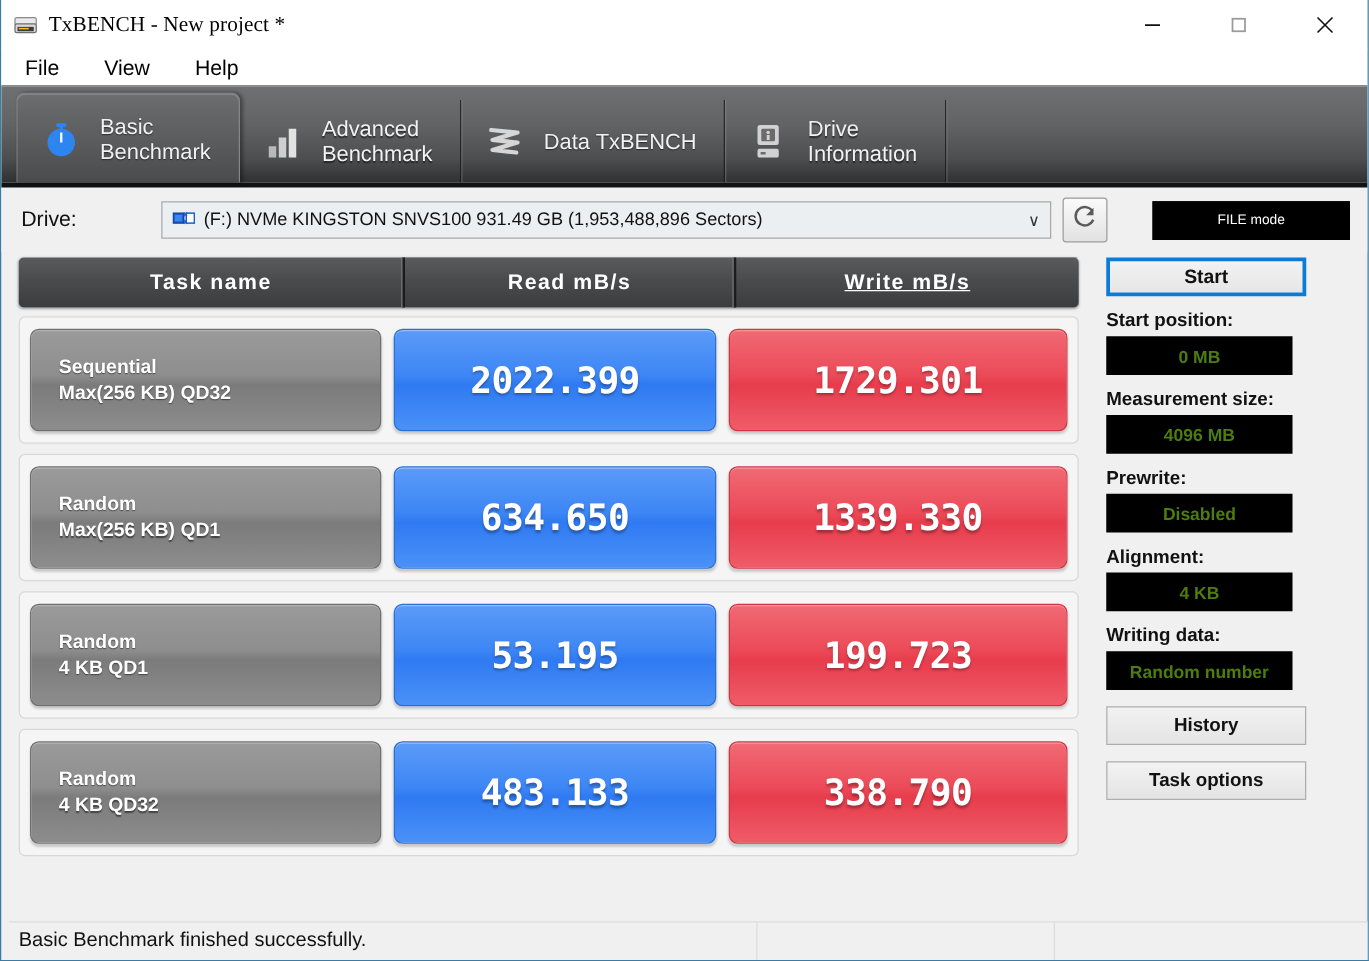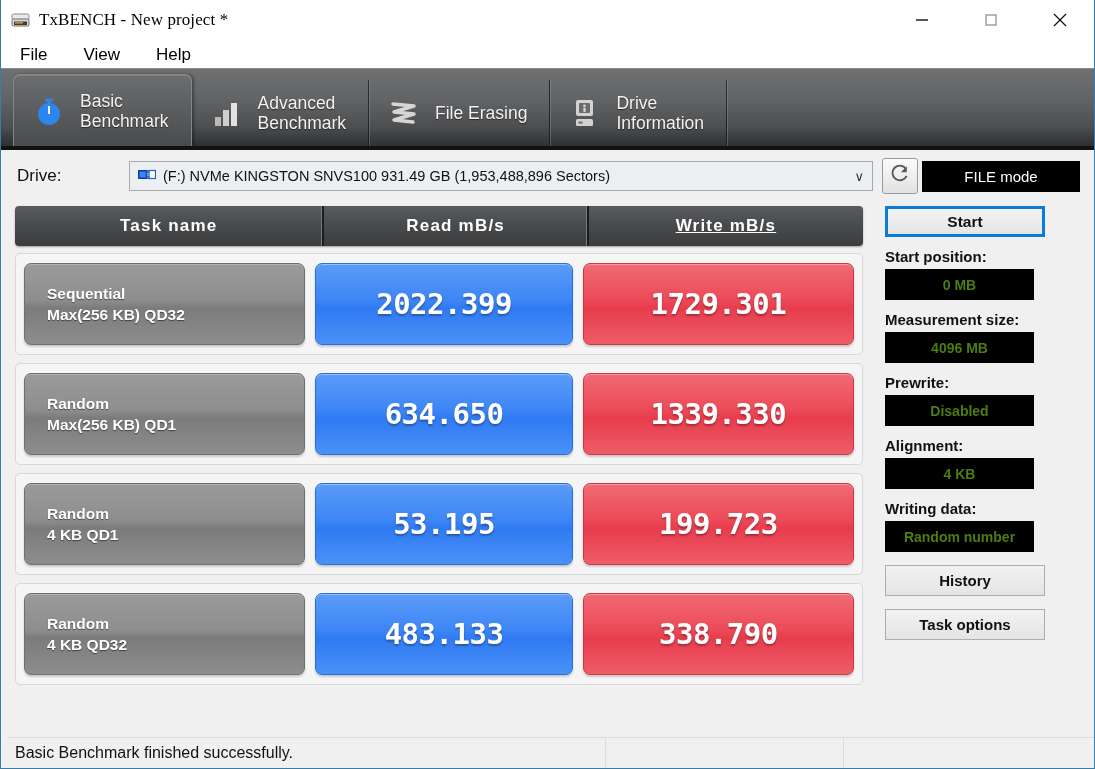--- a/index.html
+++ b/index.html
@@ -104,24 +104,24 @@
   .caret {
     margin-left:auto; padding-left:8px; font-size:13px; color:#333; line-height:1;
   }
   .refresh-btn {
     width:36px; height:36px; margin-left:9px; flex:0 0 auto;
     background:linear-gradient(to bottom,#fafafa,#e2e2e2);
     border:1px solid #9b9b9b; border-radius:3px;
     display:flex; align-items:center; justify-content:center;
   }
   .filemode-btn {
-    width:158px; height:31px; margin-left:4px; flex:0 0 auto;
+    width:158px; height:31px; margin-left:36px; flex:0 0 auto;
     background:#000; color:#fff;
     display:flex; align-items:center; justify-content:center;
-    font-size:15px; border:1px solid #000;
+    font-size:11px; border:1px solid #000;
   }
 
   
   .main { display:flex; padding:0 14px; gap:0; }
   .left-col { width:848px; flex:0 0 auto; }
   .right-col { width:auto; flex:1 1 auto; padding-left:22px;font-weight:bold; }
 
   
   .thead {
     height:40px; margin-top:4px;
@@ -285,21 +285,21 @@
       <div class="tab-label">Advanced
 Benchmark</div>
     </div>
 
     <div class="tab">
       <div class="tab-icon">
         <svg viewBox="0 0 34 34" width="34" height="34">
           <path d="M6 8 L27 10 L7 16 L27 18 L7 24 L26 26" fill="none" stroke="#d6d6d6" stroke-width="3.4" stroke-linecap="round" stroke-linejoin="round"></path>
         </svg>
       </div>
-      <div class="tab-label">File Erasing</div>
+      <div class="tab-label">Data TxBENCH</div>
     </div>
 
     <div class="tab">
       <div class="tab-icon">
         <svg viewBox="0 0 34 34" width="34" height="34">
           <rect x="8" y="4" width="17" height="16" rx="2" fill="#d2d2d2"></rect>
           <rect x="11" y="7" width="11" height="10" rx="1" fill="#6b6b6b"></rect>
           <circle cx="16.5" cy="10" r="1.4" fill="#d2d2d2"></circle>
           <rect x="15.4" y="12" width="2.3" height="4" fill="#d2d2d2"></rect>
           <rect x="8" y="23" width="17" height="7" rx="1.5" fill="#d2d2d2"></rect>

